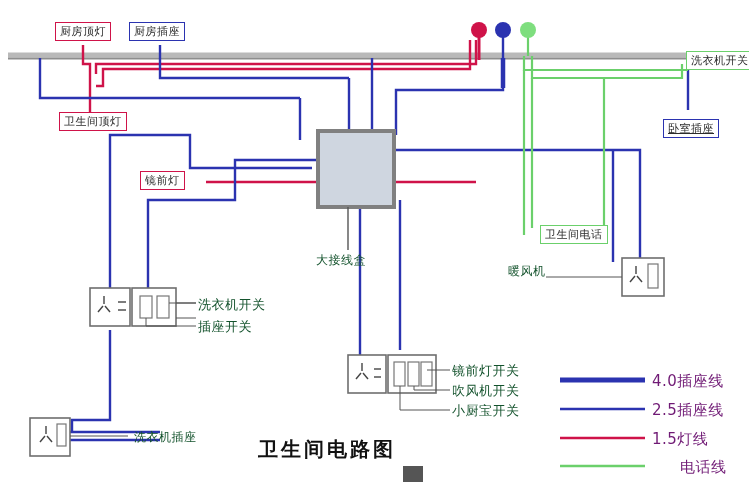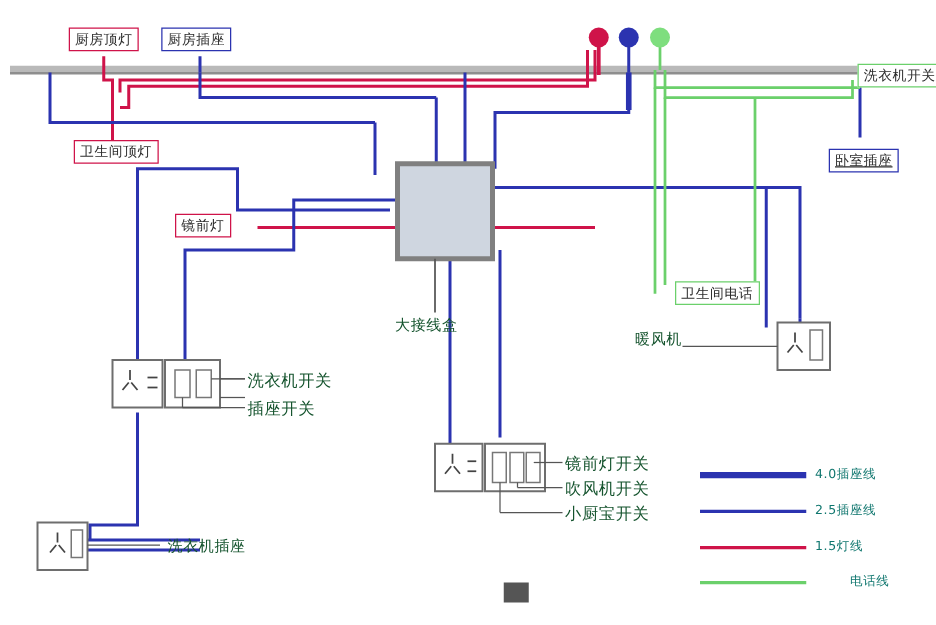--- a/index.html
+++ b/index.html
@@ -16,21 +16,21 @@
   .lbl.green{border-color:#6bd06b;color:#2b2b2b;}
 
   .plaintext{position:absolute;font-size:12px;color:#14532d;white-space:nowrap;
              letter-spacing:0.5px;}
   .plaintext.sm{font-size:13px;}
 
   #title{position:absolute;left:258px;top:436px;font-size:20px;font-weight:bold;
          letter-spacing:3px;color:#111;white-space:nowrap;
          font-family:"DejaVu Serif","Liberation Serif",serif;}
 
-  .legend-text{position:absolute;font-size:10px;color:#0f766e;white-space:nowrap;
+  .legend-text{position:absolute;font-size:15px;color:#701a75;white-space:nowrap;
                letter-spacing:0.5px;}
 
   #watermark{position:absolute;left:432px;top:462px;font-size:22px;color:#c9c9c9;
              white-space:nowrap;letter-spacing:2px;opacity:.85;}
   #wm-mark{position:absolute;left:403px;top:466px;width:20px;height:16px;
            background:#555;color:#fff;font-size:9px;text-align:center;line-height:16px;}
 </style>
 </head>
 <body>
 
@@ -202,15 +202,16 @@
 
   <div class="plaintext" style="left:134px;top:429px;">洗衣机插座</div>
 
   <div class="plaintext" style="left:508px;top:263px;">暖风机</div>
 
   <div class="legend-text" style="left:652px;top:372px;">4.0插座线</div>
   <div class="legend-text" style="left:652px;top:401px;">2.5插座线</div>
   <div class="legend-text" style="left:652px;top:430px;">1.5灯线</div>
   <div class="legend-text" style="left:680px;top:458px;">电话线</div>
 
+  <div id="title">卫生间电路图</div>
   <div id="wm-mark"></div>
 
 </div>
 
 </body></html>

